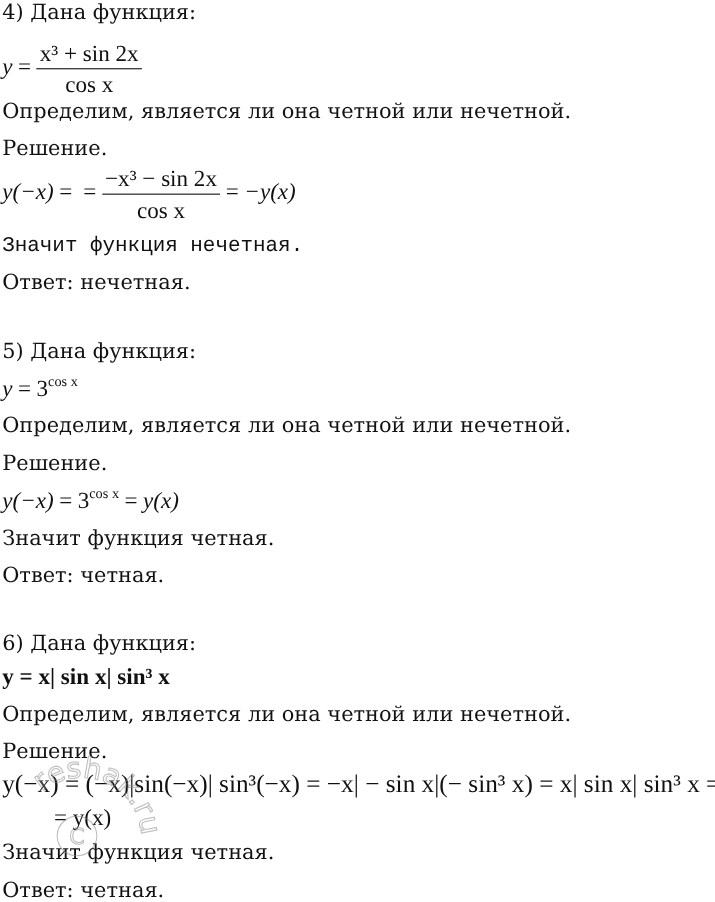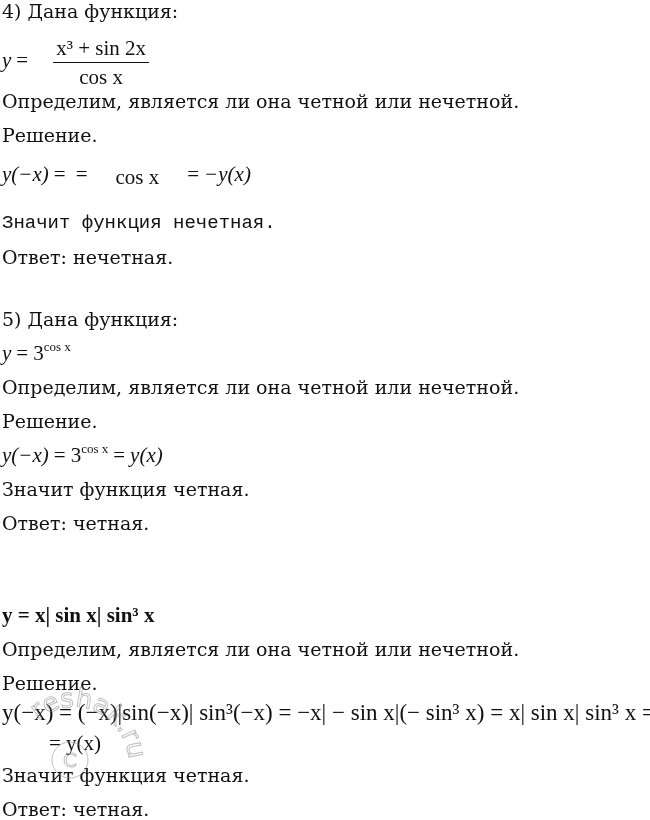--- a/index.html
+++ b/index.html
@@ -37,21 +37,21 @@
     .sup {
       font-size: 13px;
       vertical-align: 9px;
       line-height: 0;
     }
     .frac {
       display: inline-flex;
       flex-direction: column;
       align-items: center;
       vertical-align: middle;
-      margin: 0 20px;
+      margin: 0 0;
     }
     .frac .num {
       padding: 0 3px 2px 3px;
       border-bottom: 1.3px solid #111;
       line-height: 24px;
     }
     .frac .den {
       padding: 2px 3px 0 3px;
       line-height: 24px;
     }
@@ -81,20 +81,21 @@
         <span class="num">x³ + sin 2x</span>
         <span class="den">cos x</span>
       </span>
   </div>
 
   <div class="line" style="top:90px;">Определим, является ли она четной или нечетной.</div>
   <div class="line" style="top:124px;">Решение.</div>
 
   <div class="line math" style="top:146px; line-height:56px;">
     <span class="mi">y(−x)</span><span class="op">=</span><span class="op">=</span><span class="frac">
+        <span class="num">−x³ − sin 2x</span>
         <span class="den">cos x</span>
       </span><span class="op">=</span><span class="mi">−y(x)</span>
   </div>
 
   <div class="line" style="top:212px;font-family:Liberation Mono, monospace;">Значит функция нечетная.</div>
   <div class="line" style="top:246px;text-align:center;">Ответ: нечетная.</div>
 
   <div class="line" style="top:308px;">
     <span>5)</span>
     <span>Дана функция:</span>
@@ -107,20 +108,24 @@
   <div class="line" style="top:376px;">Определим, является ли она четной или нечетной.</div>
   <div class="line" style="top:410px;">Решение.</div>
 
   <div class="line math" style="top:444px;">
     <span class="mi">y(−x)</span><span class="op">=</span><span>3</span><span class="sup">cos x</span><span class="op">=</span><span class="mi">y(x)</span>
   </div>
 
   <div class="line" style="top:478px;">Значит функция четная.</div>
   <div class="line" style="top:512px;">Ответ: четная.</div>
 
+  <div class="line" style="top:574px;">
+    <span>6)</span>
+    <span>Дана функция:</span>
+  </div>
 
   <div class="line math" style="top:604px;font-weight:bold;">y = x| sin x| sin³ x</div>
 
   <div class="line" style="top:638px;">Определим, является ли она четной или нечетной.</div>
   <div class="line" style="top:672px;">Решение.</div>
 
   <div class="line math" style="top:702px; font-size:23px;">y(−x) = (−x)|sin(−x)| sin³(−x) = −x| − sin x|(− sin³ x) = x| sin x| sin³ x =</div>
   <div class="line math" style="top:732px;margin-left:47px;">= y(x)</div>
 
   <div class="line" style="top:764px;">Значит функция четная.</div>

